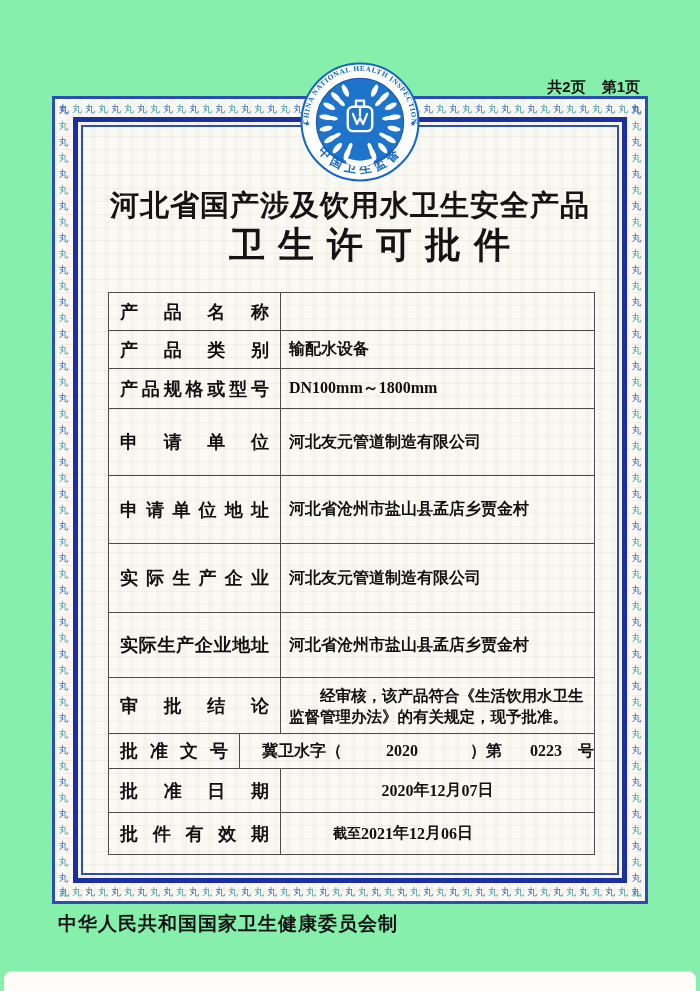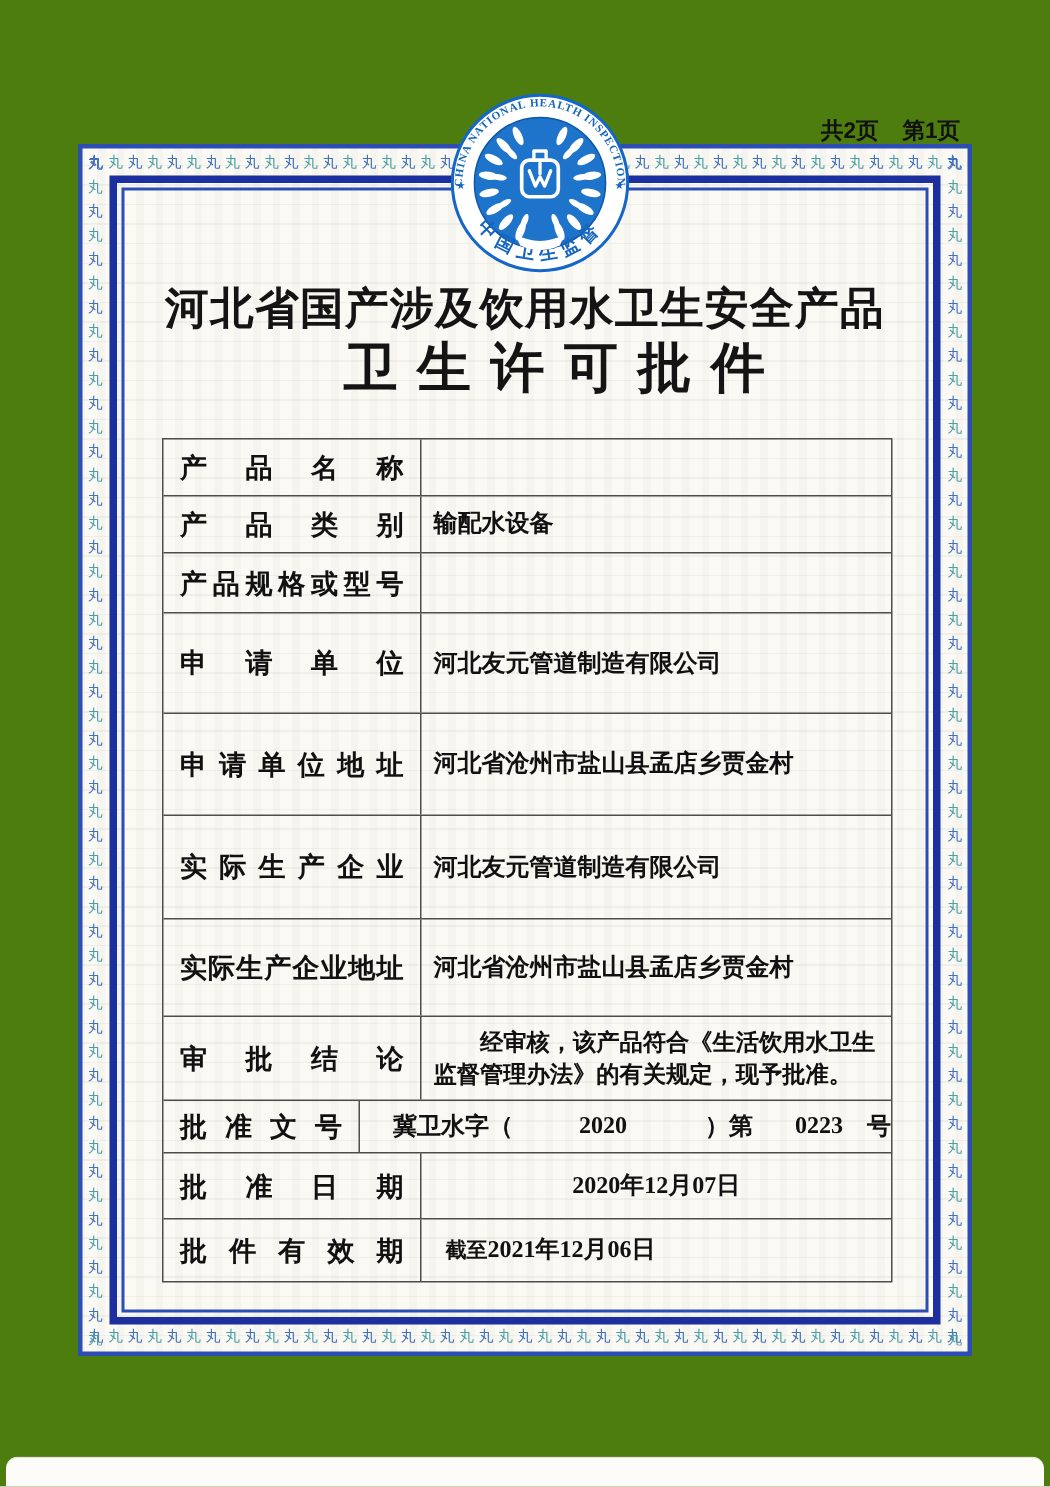--- a/index.html
+++ b/index.html
@@ -1,19 +1,19 @@
 <!DOCTYPE html>
 <html><head>
 <meta charset="utf-8">
 <style>
   * { margin:0; padding:0; box-sizing:border-box; }
   html,body { background:#e9e6df; }
   .page {
     position:relative; width:700px; height:991px; margin:0 auto;
-    background:#4d7c0f; overflow:hidden;
+    background:#86efac; overflow:hidden;
     font-family:"Liberation Serif","DejaVu Serif",serif; color:#151515;
   }
   
   .pages-info {
     position:absolute; top:78px; right:60px;
     font-family:"Liberation Sans","DejaVu Sans",sans-serif;
     font-weight:bold; font-size:15px; color:#111;
     display:flex; gap:16px;
   }
   
@@ -74,21 +74,21 @@
     padding:0 10px 0 8px; text-indent:2em;
   }
   .cell-value.parts { gap:0; }
   .docno .p-prefix { margin-left:14px; }
   .docno .p-year   { margin-left:44px; }
   .docno .p-mid    { margin-left:52px; }
   .docno .p-num    { margin-left:28px; }
   .docno .p-suf    { margin-left:16px; }
   .date-center { justify-content:center; gap:13px; padding-left:0; }
   .date-left   { gap:12px; padding-left:16px; }
-  .until { font-size:14px; }
+  .until { font-size:14px;margin-left:36px; }
   
   .footer {
     position:absolute; left:58px; top:911px;
     font-size:19px; font-weight:bold; color:#141414; letter-spacing:1px;
   }
   .bottom-strip {
     position:absolute; left:4px; right:4px; bottom:0; height:20px;
     background:#fdfcf9; border-top:1px solid #e8e4da;
     border-radius:8px 8px 0 0;
   }
@@ -341,20 +341,23 @@
       <div class="cell-label">
           <div class="jlabel">
             <span>产</span>
             <span>品</span>
             <span>规</span>
             <span>格</span>
             <span>或</span>
             <span>型</span>
             <span>号</span>
           </div>
+        </div>
+      <div class="cell-value">
+          <span>DN100mm～1800mm</span>
         </div>
     </div>
 
     <div class="trow" style="height:67px">
       <div class="cell-label">
           <div class="jlabel">
             <span>申</span>
             <span>请</span>
             <span>单</span>
             <span>位</span>
@@ -532,15 +535,16 @@
       </g>
     <g stroke="#ffffff" fill="none" stroke-linejoin="round" stroke-linecap="round">
       <rect x="48" y="45" width="24" height="24" rx="5" stroke-width="2.4"></rect>
       <path d="M56 45 v-6 h8 v6" stroke-width="2.2"></path>
       <path d="M60 47 v7" stroke-width="2.2"></path>
       <path d="M53 52 L57 62 L60 56 L63 62 L67 52" stroke-width="2.2"></path>
     </g>
     <path d="M44 94 Q60 102 76 94 L73 101 Q60 107 47 101 Z" fill="#ffffff"></path>
   </svg>
 
+  <div class="footer">中华人民共和国国家卫生健康委员会制</div>
   <div class="bottom-strip"></div>
 
 </div>
 
 </body></html>

